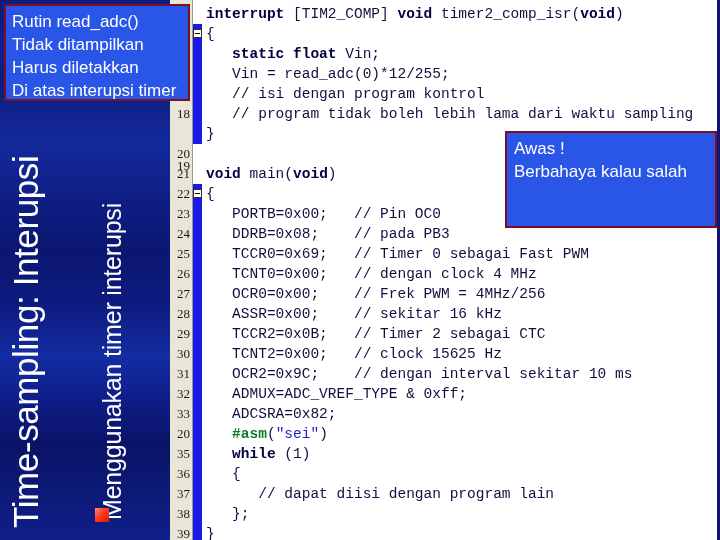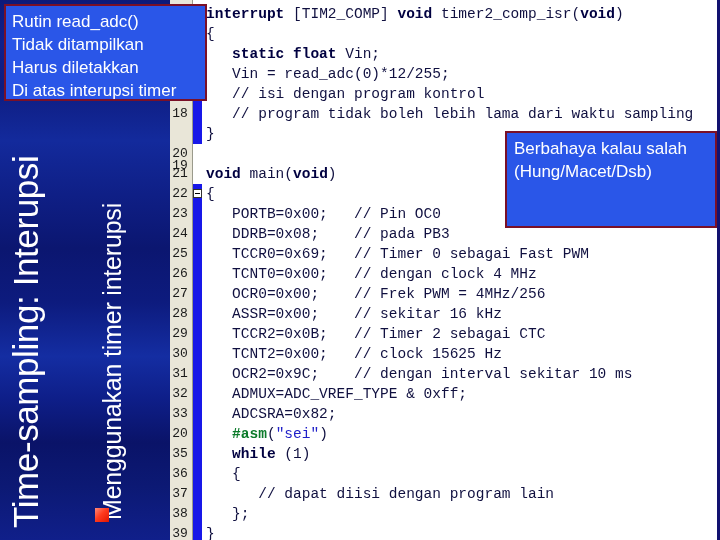--- a/index.html
+++ b/index.html
@@ -86,22 +86,22 @@
     top: 0;
     width: 22px;
     height: 540px;
     background: #e9e6d8;
     border-right: 1px solid #9a9a8c;
   }
   #gutter .ln {
     position: absolute;
     right: 2px;
     width: 20px;
-    text-align: center;
-    font-family: Liberation Mono, monospace;
+    text-align: right;
+    font-family: Liberation Serif, serif;
     font-size: 13px;
     color: #1a1a1a;
     height: 20px;
     line-height: 20px;
   }
   #indent-bar {
     position: absolute;
     left: 23px;
     top: 0;
     width: 9px;
@@ -167,21 +167,21 @@
     position: absolute;
     background: #2a56e8;
     border: 2px solid #7a1028;
     color: #ffffff;
     font-family: "Liberation Sans", sans-serif;
     box-sizing: border-box;
   }
   #callout-top {
     left: 4px;
     top: 4px;
-    width: 203px;
+    width: 186px;
     height: 97px;
     padding: 4px 0 0 6px;
     font-size: 17px;
     line-height: 23px;
   }
   #callout-warn {
     left: 505px;
     top: 131px;
     width: 212px;
     height: 97px;
@@ -238,17 +238,17 @@
   </div>
 
   <div class="callout" id="callout-top">
     <div>Rutin read_adc()</div>
     <div>Tidak ditampilkan</div>
     <div>Harus diletakkan</div>
     <div>Di atas interupsi timer</div>
   </div>
 
   <div class="callout" id="callout-warn">
+    <div>Awas !</div>
     <div>Berbahaya kalau salah</div>
-    <div>(Hung/Macet/Dsb)</div>
   </div>
 
 </div>
 
 </body></html>

